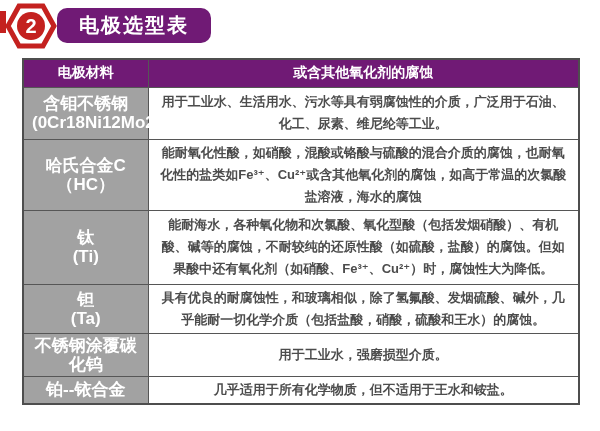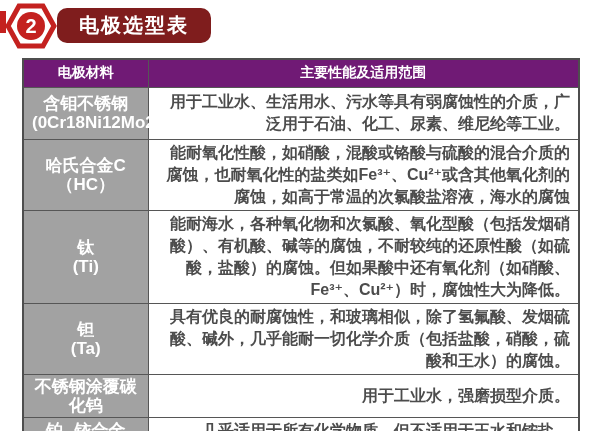--- a/index.html
+++ b/index.html
@@ -5,21 +5,21 @@
   html,body{margin:0;padding:0;background:#ffffff;}
   .page{
     position:relative;width:600px;height:431px;background:#ffffff;overflow:hidden;
     font-family:"Liberation Sans","DejaVu Sans",sans-serif;
   }
   
   .edge-bar{position:absolute;left:0;top:11px;width:6px;height:22px;background:#c4211f;}
   .badge{position:absolute;left:5px;top:2px;width:52px;height:48px;}
   .banner{
     position:absolute;left:57px;top:8px;width:154px;height:35px;
-    background:#7f1d1d;border-radius:10px;
+    background:#701a75;border-radius:10px;
     display:flex;align-items:center;justify-content:center;
     color:#ffffff;font-size:20px;font-weight:bold;letter-spacing:2px;
   }
   
   table.sel{
     position:absolute;left:22px;top:58px;width:558px;
     border-collapse:collapse;table-layout:fixed;
     border:2px solid #4e4e4e;
   }
   table.sel th,table.sel td{
@@ -30,22 +30,22 @@
   th.col-head{
     background:#701a75;color:#ffffff;font-size:14px;font-weight:bold;
     text-align:center;
   }
   th.mat{
     background:#a2a2a2;color:#ffffff;font-size:17px;font-weight:bold;
     text-align:center;line-height:19px;
   }
   th.mat .code{display:block;font-weight:bold;}
   td.desc{
-    background:#ffffff;color:#4c4c4c;font-size:16px;font-weight:600;
-    line-height:22px;text-align:right;
+    background:#ffffff;color:#4c4c4c;font-size:13px;font-weight:600;
+    line-height:22px;text-align:center;
   }
   tr.hr{height:28px;}
   tr.r0{height:52px;}
   tr.r1{height:44px;}
   tr.r2{height:66px;}
   tr.r3{height:74px;}
   tr.r4{height:46px;}
   tr.r5{height:24px;}
   tr.r6{height:21px;}
 </style>
@@ -68,21 +68,21 @@
 
   <table class="sel">
     <colgroup>
         <col style="width:125px">
         <col>
       </colgroup>
 
     <tbody>
         <tr class="hr">
       <th class="col-head">电极材料</th>
-      <th class="col-head">主要性能及适用范围</th>
+      <th class="col-head">或含其他氧化剂的腐蚀</th>
     </tr>
 
     <tr class="r0">
       <th class="mat">
         <span>含钼不锈钢</span>
         <span class="code">(0Cr18Ni12Mo2Ti)</span>
       </th>
       <td class="desc">用于工业水、生活用水、污水等具有弱腐蚀性的介质，广泛用于石油、化工、尿素、维尼纶等工业。</td>
     </tr>
 

